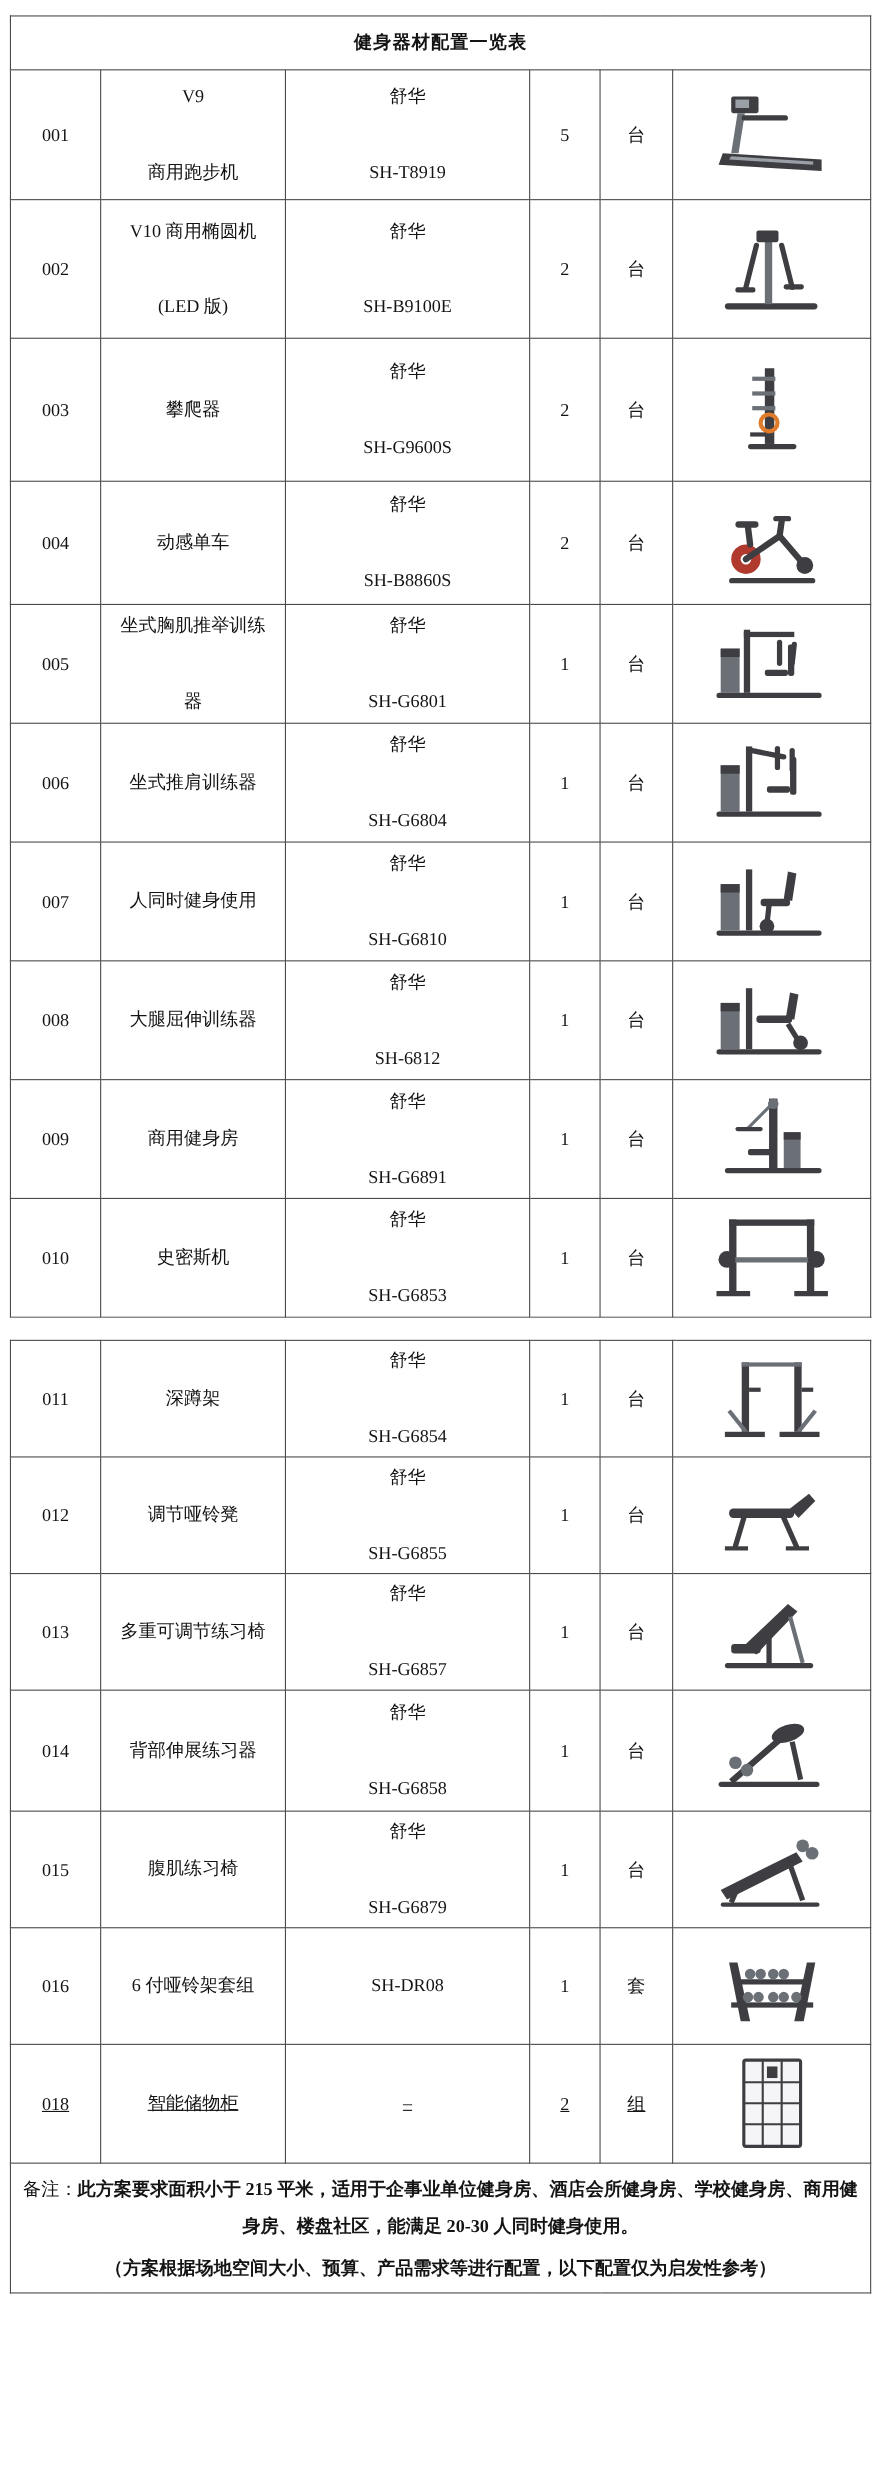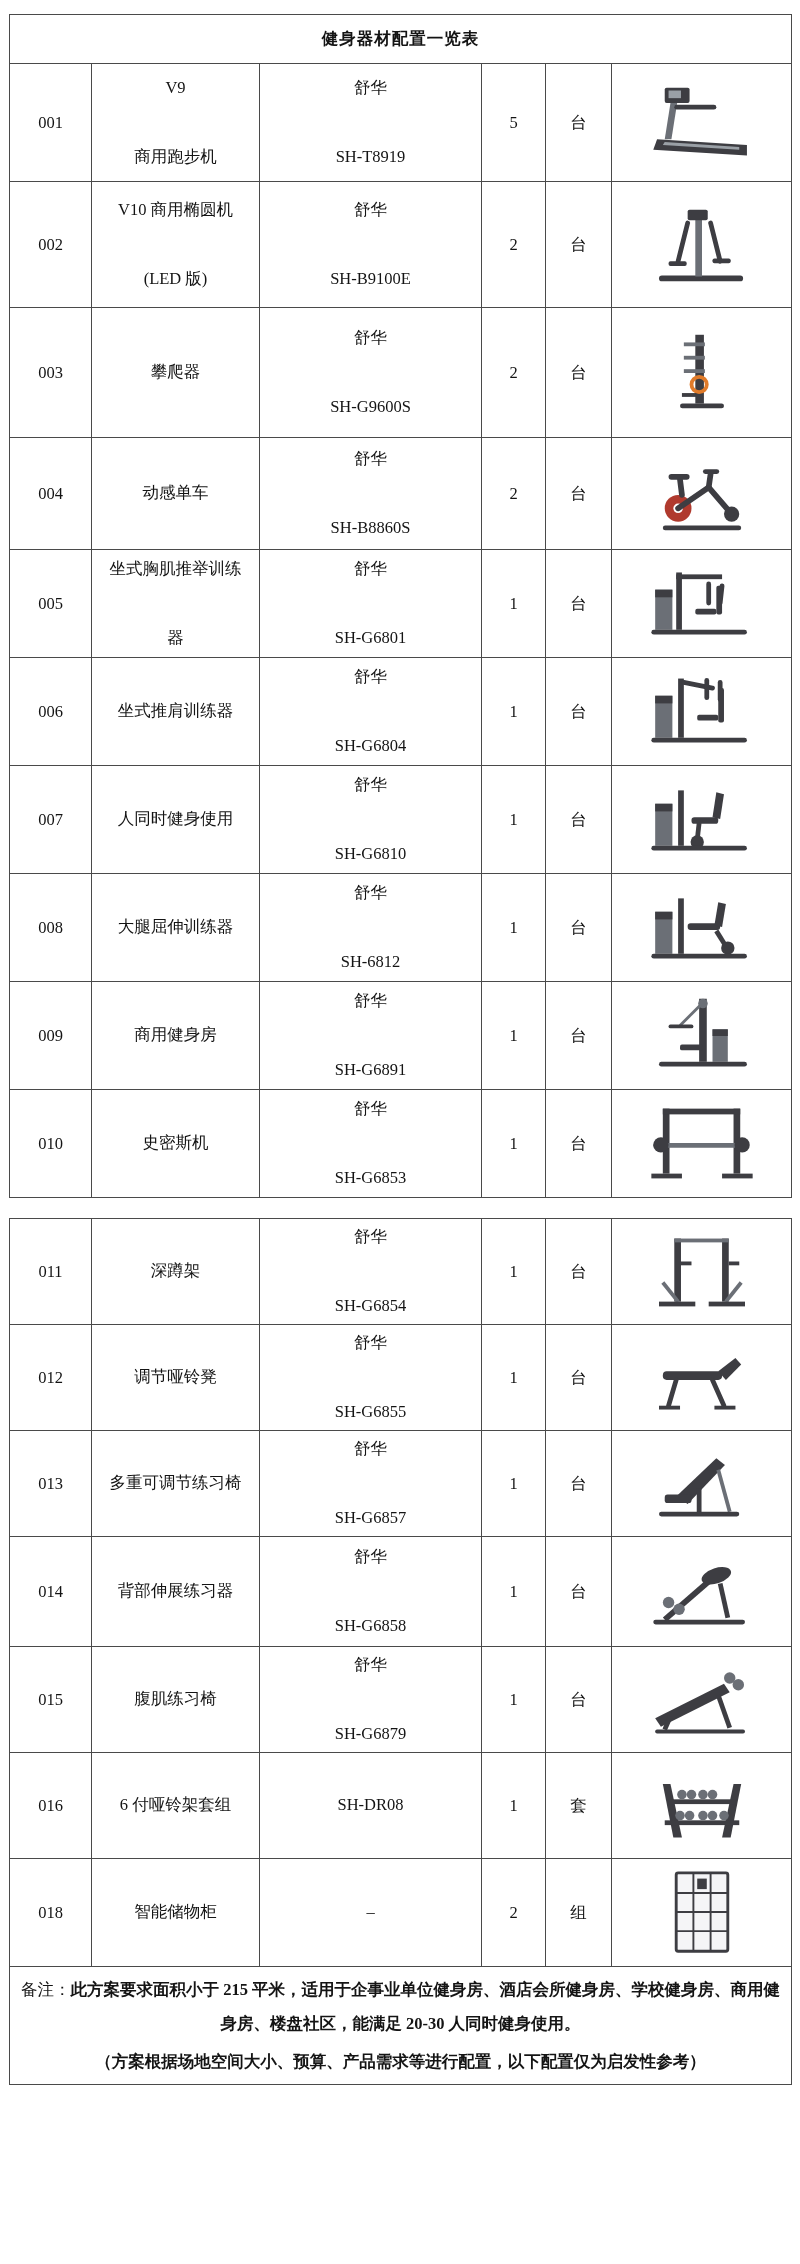--- a/index.html
+++ b/index.html
@@ -544,21 +544,21 @@
                   <circle cx="42" cy="55" r="5"></circle>
                   <circle cx="52" cy="55" r="5"></circle>
                   <circle cx="66" cy="55" r="5"></circle>
                   <circle cx="76" cy="55" r="5"></circle>
                   <circle cx="88" cy="55" r="5"></circle>
                 </g>
               </svg>
             </div>
           </td>
         </tr>
-        <tr style="height: 108px;">
+        <tr style="height: 108px; text-decoration: underline;">
           <td>018</td>
           <td>
             <div class="stack">
               <div>智能储物柜</div>
             </div>
           </td>
           <td>
             <div class="stack">
               <div>–</div>
             </div>

